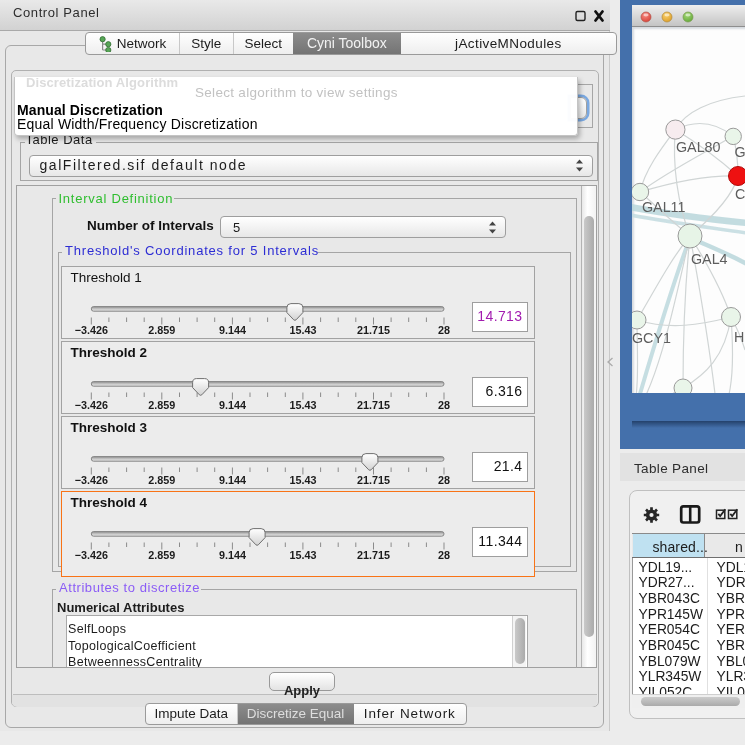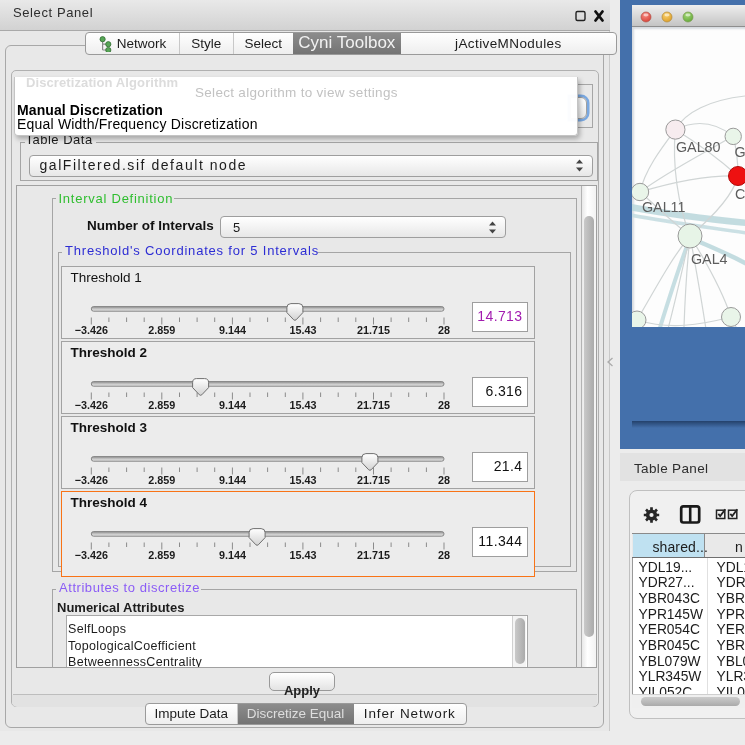--- a/index.html
+++ b/index.html
@@ -9,21 +9,21 @@
   .t13{font-size:13px;color:#1c1c1c;}
   .bold{font-weight:bold;}
 </style>
 </head>
 <body>
 
 <div class="abs" style="left:0;top:0;width:610px;height:731px;background:#e8e8e8;border-right:1px solid #c9c9c9;box-sizing:border-box;"></div>
 
 <div class="abs" style="left:0;top:0;width:610px;height:30px;
      background:linear-gradient(#e9e9e9,#d2d2d2);border-bottom:1px solid #a9a9a9;"></div>
-<div class="abs" style="left:13px;top:5px;font-size:13px;color:#2d2d2d;letter-spacing:0.6px;">Select Panel</div>
+<div class="abs" style="left:13px;top:5px;font-size:13px;color:#2d2d2d;letter-spacing:0.6px;">Control Panel</div>
 <svg class="abs" style="left:574px;top:9px;" width="34" height="15" viewBox="0 0 34 15">
   <rect x="2" y="2.5" width="9" height="9" rx="1.5" fill="none" stroke="#222" stroke-width="1.4"></rect>
   <path d="M21.5 2.5 L28.5 11.5 M28.5 2.5 L21.5 11.5" stroke="#111" stroke-width="2.8" stroke-linecap="round"></path>
 </svg>
 
 <div class="abs" style="left:5px;top:45px;width:599px;height:683px;border:1px solid #a8a8a8;
      border-radius:6px;background:#e8e8e8;box-sizing:border-box;"></div>
 
 <div class="abs" style="left:85px;top:32px;width:532px;height:22.5px;border:1px solid #9a9a9a;
      border-radius:4px;background:linear-gradient(#ffffff,#eeeeee);box-sizing:border-box;overflow:hidden;
@@ -38,21 +38,21 @@
     <span class="t13" style="font-size:13.5px;">Network</span>
   </div>
   <div style="width:52.5px;display:flex;align-items:center;justify-content:center;border-right:1px solid #c8c8c8;">
     <span class="t13" style="font-size:13.5px;">Style</span>
   </div>
   <div style="width:59.5px;display:flex;align-items:center;justify-content:center;">
     <span class="t13" style="font-size:13.5px;">Select</span>
   </div>
   <div style="width:107.7px;display:flex;align-items:center;justify-content:center;
        background:linear-gradient(#8c8c8c,#747474);">
-    <span style="font-size:17px;color:#f2f2f2;">Cyni Toolbox</span>
+    <span style="font-size:14px;color:#f2f2f2;">Cyni Toolbox</span>
   </div>
   <div style="flex:1;display:flex;align-items:center;justify-content:center;">
     <span class="t13" style="font-size:13.5px;letter-spacing:0.4px;">jActiveMNodules</span>
   </div>
 </div>
 
 <div class="abs" style="left:11px;top:70px;width:587.5px;height:637px;border:1px solid #b0b0b0;
      border-radius:5px;background:#e8e8e8;box-sizing:border-box;"></div>
 
 <div class="abs" style="left:12px;top:694.5px;width:585px;height:12px;background:#e2e2e2;border-radius:0 0 5px 5px;"></div>
@@ -365,21 +365,21 @@
       </radialGradient>
   </defs>
   <circle cx="8" cy="7" r="5" fill="url(#rg)" stroke="#b0544c" stroke-width="0.7"></circle>
     <ellipse cx="8" cy="5" rx="2.6" ry="1.4" fill="#ffffff" opacity="0.55"></ellipse>
   <circle cx="29" cy="7" r="5" fill="url(#yg)" stroke="#b28b3e" stroke-width="0.7"></circle>
     <ellipse cx="29" cy="5" rx="2.6" ry="1.4" fill="#ffffff" opacity="0.55"></ellipse>
   <circle cx="50" cy="7" r="5" fill="url(#gg)" stroke="#7a9a50" stroke-width="0.7"></circle>
     <ellipse cx="50" cy="5" rx="2.6" ry="1.4" fill="#ffffff" opacity="0.55"></ellipse>
 </svg>
 
-<div class="abs" style="left:632px;top:27px;width:113px;height:300px;background:#fdfdfd;overflow:hidden;box-shadow:inset 2px 2px 2px rgba(40,60,90,0.18);">
+<div class="abs" style="left:632px;top:27px;width:113px;height:366px;background:#fdfdfd;overflow:hidden;box-shadow:inset 2px 2px 2px rgba(40,60,90,0.18);">
   <svg width="113" height="394" viewBox="0 0 113 394" style="position:absolute;left:0;top:0;">
 <path d="M-2,180 C35,187 75,192 115,196" fill="none" stroke="#b8d6db" stroke-width="6.5" opacity="0.85"></path>
 <path d="M0,394 C18,333 38,263 58,211" fill="none" stroke="#bcd8dd" stroke-width="4" opacity="0.85"></path>
 <path d="M-2,188 C35,195 75,200 115,206" fill="none" stroke="#c2dbdf" stroke-width="3.5" opacity="0.85"></path>
       <path d="M58,211 C80,220 100,229 115,237" fill="none" stroke="#b8d6db" stroke-width="4.5" opacity="0.85"></path>
 
 <path d="M113,69 C78,73 53,85 43.4,102.6" fill="none" stroke="#d0d5d5" stroke-width="1.2"></path>
 <path d="M43.4,102.6 C63,93 83,95 101,109" fill="none" stroke="#d0d5d5" stroke-width="1.2"></path>
 <path d="M43.4,102.6 C68,118 88,133 106,149" fill="none" stroke="#d0d5d5" stroke-width="1.2"></path>
 <path d="M43.4,102.6 C40,138 46,178 58,209" fill="none" stroke="#d0d5d5" stroke-width="1.2"></path>

